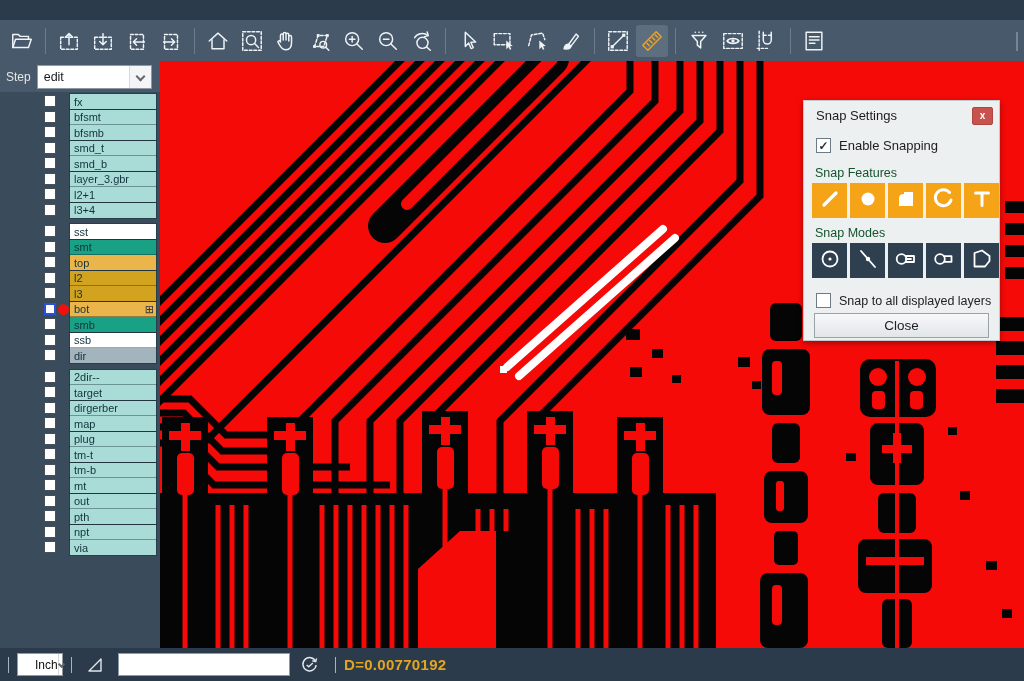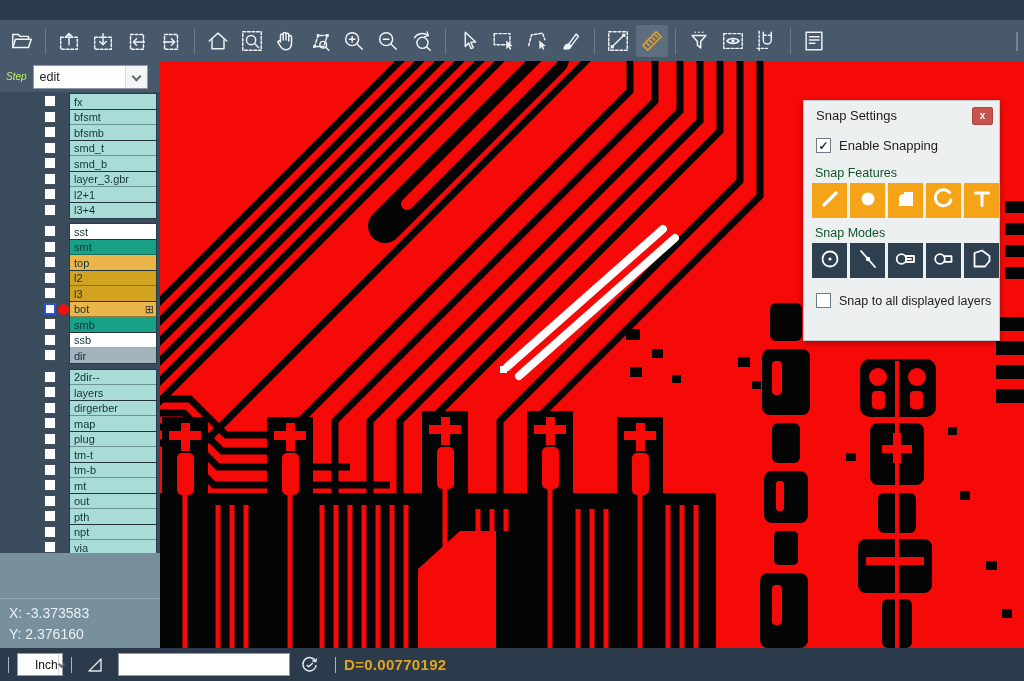--- a/index.html
+++ b/index.html
@@ -17,21 +17,21 @@
   .tbtn svg { display:block; }
   .tbtn.active { background:#5d6e7f; border-radius:3px; color:#f0a21b; }
   .tsep { width:1px; height:26px; background:#6b7c8c; margin:0 6px; flex:none; }
   .toolbar-overflow { margin-left:auto; margin-right:6px; opacity:.35; }
   .chev { width:7px; height:7px; border-right:2px solid #666; border-bottom:2px solid #666; transform:rotate(45deg); }
   .chev.light { border-color:#cfd6db; }
 
   
   .sidebar { position:absolute; left:0; top:61px; width:160px; bottom:33px; background:#3a4b5b; z-index:4; }
   .step-row { height:31px; display:flex; align-items:center; padding-left:6px; gap:6px; background:#48596b; }
-  .step-label { color:#bef264; font-size:10px;font-style:italic; }
+  .step-label { color:#e5e5e5; font-size:12px; }
   .step-select { width:115px; height:24px; background:#fff; border:1px solid #8d99a3; display:flex; align-items:center; justify-content:space-between; padding-left:6px; }
   .step-select .val { font-size:12.5px; color:#1a1a1a; }
   .step-select .chevbox { width:22px; height:100%; border-left:1px solid #d7dadd; display:flex; align-items:center; justify-content:center; background:#f4f5f6; }
   .layers { padding-top:2px; }
   .layer-row { position:relative; height:15px; margin-bottom:0.5px;margin-left:40px; }
   .layer-check { position:absolute; left:4px; top:1px; width:12px; height:12px; background:#fff; border:1px solid #45505a; }
   .layer-row.active .layer-check { border:2px solid #2b50d8; }
   .layer-dot { position:absolute; left:18px; top:2px; width:11px; height:11px; border-radius:50%; }
   .layer-cell { position:absolute; left:30px; right:4px; top:0; height:15px; font-size:11px; color:#12333d; line-height:14px; padding-left:4px; outline:1px solid rgba(20,40,50,.4); display:flex; align-items:center; }
   .layer-cell .grid-glyph { margin-left:auto; margin-right:2px; font-size:11px; color:#333; line-height:10px; }
@@ -514,21 +514,21 @@
         <div class="group-gap"></div>
         <div class="layer-row">
           <span class="layer-check"></span>
           <span class="layer-cell" style="background:#a9dcd7">
             <span>2dir--</span>
           </span>
         </div>
         <div class="layer-row">
           <span class="layer-check"></span>
           <span class="layer-cell" style="background:#a9dcd7">
-            <span>layers</span>
+            <span>target</span>
           </span>
         </div>
         <div class="layer-row">
           <span class="layer-check"></span>
           <span class="layer-cell" style="background:#a9dcd7">
             <span>dirgerber</span>
           </span>
         </div>
         <div class="layer-row">
           <span class="layer-check"></span>
@@ -578,25 +578,20 @@
             <span>npt</span>
           </span>
         </div>
         <div class="layer-row">
           <span class="layer-check"></span>
           <span class="layer-cell" style="background:#a9dcd7">
             <span>via</span>
           </span>
         </div>
       </div>
-    <div class="coords">
-      <div class="divider"></div>
-      <div class="coord-line coord-x">X: -3.373583</div>
-      <div class="coord-line coord-y">Y: 2.376160</div>
-    </div>
   </div>
 
   <div class="dialog">
     <div class="dlg-title">Snap Settings</div>
     <div class="dlg-close">x</div>
     <div class="dlg-check-row row-enable">
       <div class="dlg-checkbox" id="cb-enable">✓</div>
       <span class="dlg-check-label">Enable Snapping</span>
     </div>
     <div class="dlg-section-label lbl-features">Snap Features</div>
@@ -657,20 +652,21 @@
         <div class="snap-btn" style="background: rgb(46, 63, 80);">
           <span><svg width="26" height="26" viewBox="0 0 26 26" fill="none" stroke="#fff" stroke-width="1.8" stroke-linejoin="round" stroke-linecap="round">
               <path d="M5.5 20.5 V7 L13 4.5 L20.5 10 V15 L16 20.5 Z"></path>
             </svg></span>
         </div>
       </div>
     <div class="dlg-check-row row-all">
       <div class="dlg-checkbox" id="cb-all"></div>
       <span class="dlg-check-label">Snap to all displayed layers</span>
     </div>
+    <div class="dlg-close-btn">Close</div>
   </div>
 
   <div class="statusbar">
     <div class="ssep"></div>
     <div class="unit-select">
       <span class="val">Inch</span>
       <span class="chevbox">
           <span class="chev"></span>
         </span>
     </div>

